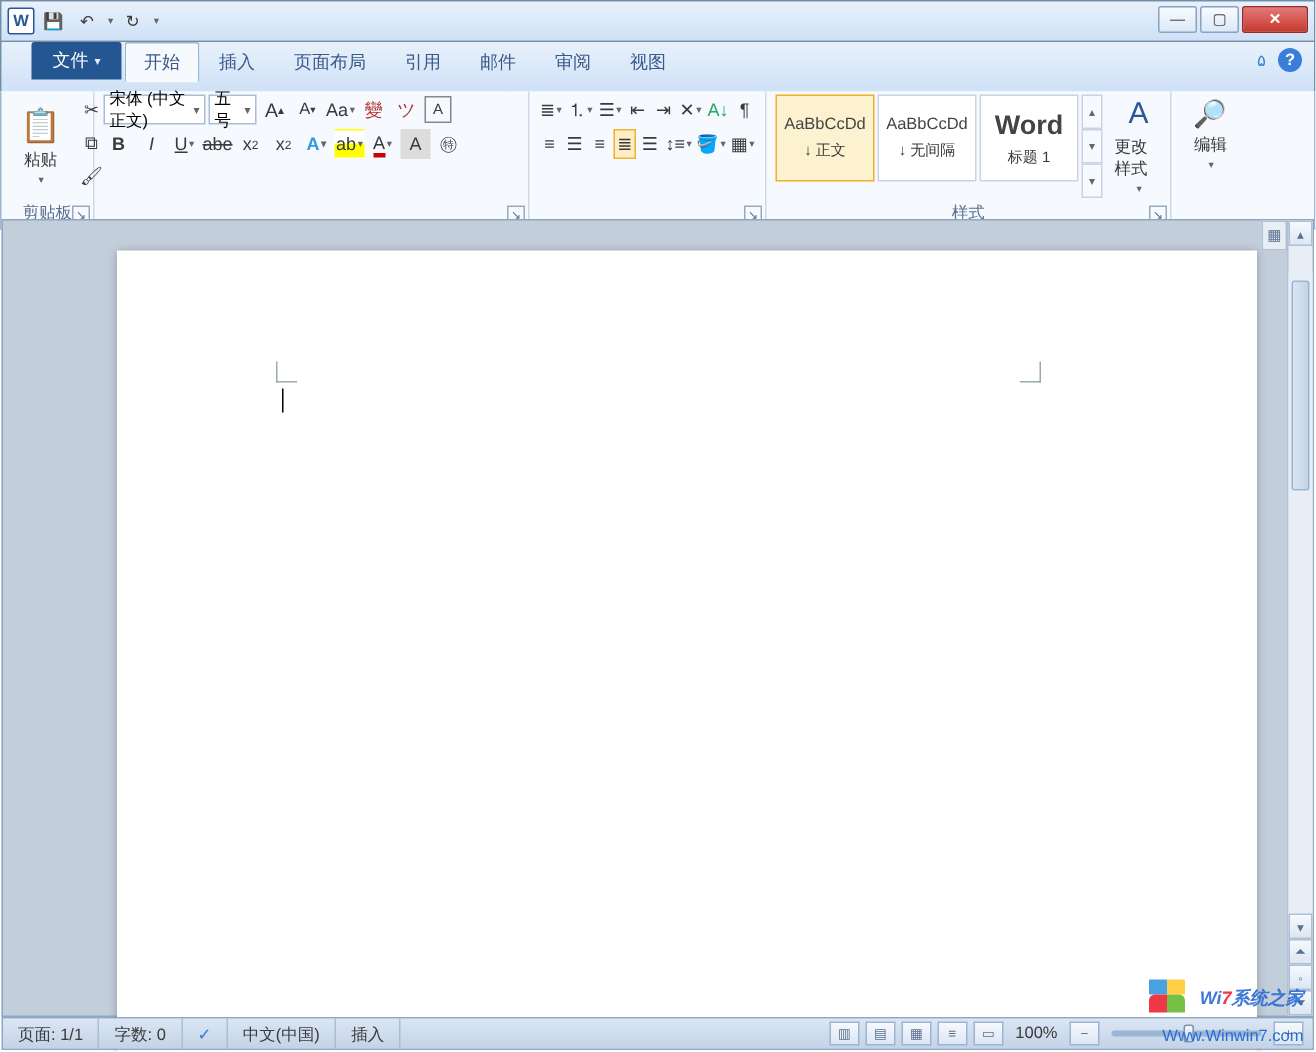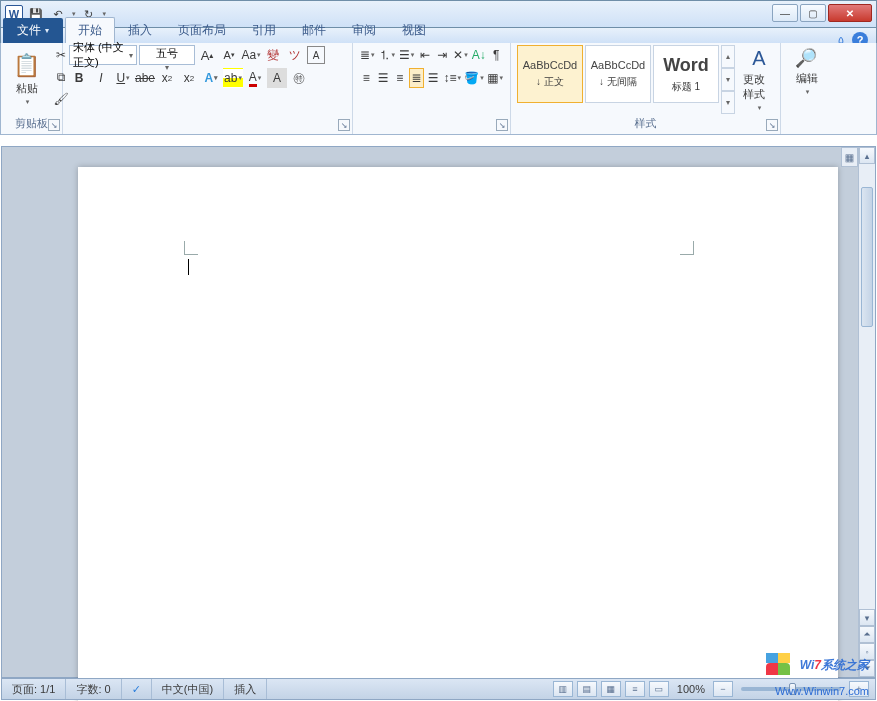--- a/index.html
+++ b/index.html
@@ -9,21 +9,21 @@
 .titlebar { height:28px; background:linear-gradient(#e8f1fb,#cfe1f7); border:1px solid #6f8ea8; display:flex; align-items:center; font-size:12px; color:#3a3a3a; position:relative; }
 .titlebar .qat { display:flex; align-items:center; gap:4px; padding-left:4px; }
 .qat-icon { width:18px; height:18px; display:flex; align-items:center; justify-content:center; font-size:11px; }
 .word-w { width:18px; height:18px; background:#fff; border:1px solid #2b5797; color:#2b5797; font-weight:bold; font-size:11px; display:flex; align-items:center; justify-content:center; border-radius:2px; }
 .titlebar-title { position:absolute; left:50%; transform:translateX(-50%); font-size:12px; color:#575757; }
 .win-controls { position:absolute; right:4px; top:3px; display:flex; gap:2px; }
 .win-btn { width:26px; height:18px; background:linear-gradient(#f7fbff,#dce9f7); border:1px solid #8aa4c0; border-radius:2px; display:flex; align-items:center; justify-content:center; font-size:10px; color:#444; }
 .win-close { background:linear-gradient(#e27a7a,#c83a2e); border:1px solid #a02820; color:#fff; font-weight:bold; width:44px; }
 
 
-.tabs-row { height:15px; background:linear-gradient(#e8f1fb,#cfe1f7); border-left:1px solid #6f8ea8; border-right:1px solid #6f8ea8; display:flex; align-items:flex-end; padding-left:0; position:relative; }
+.tabs-row { height:33px; background:linear-gradient(#e8f1fb,#cfe1f7); border-left:1px solid #6f8ea8; border-right:1px solid #6f8ea8; display:flex; align-items:flex-start; padding-left:18px; position:relative; }
 .file-tab { background:#245692; color:#fff; padding:4px 14px 4px 14px; font-size:12px; border-radius:2px 2px 0 0; margin-left:2px; margin-right:2px; display:flex; align-items:center; gap:4px; }
 .file-tab::after { content:"\25BE"; font-size:8px; color:#e0ecfa; }
 .tab { padding:4px 12px; font-size:12px; color:#3a5a8a; cursor:default; border:1px solid transparent; border-bottom:none; }
 .tab.active { background:#f6f9fd; border:1px solid #a0b6d0; border-bottom:1px solid #f6f9fd; border-radius:2px 2px 0 0; margin-bottom:-1px; }
 .tabs-right { position:absolute; right:8px; top:4px; display:flex; gap:8px; align-items:center; }
 .help-icon { width:16px; height:16px; background:#3a7edb; border-radius:50%; color:#fff; font-size:11px; font-weight:bold; display:flex; align-items:center; justify-content:center; }
 
 
 .ribbon { height:92px; background:#f6f9fd; border:1px solid #a0b6d0; border-top:none; display:flex; position:relative; }
 .ribbon-group { border-right:1px solid #cdd9e8; padding:2px 6px 0 6px; display:flex; flex-direction:column; justify-content:space-between; position:relative; }
@@ -143,21 +143,21 @@
     <div class="group-launcher">↘</div>
   </div>
 
   <div class="ribbon-group" style="width:290px;">
     <div class="font-rows">
       <div class="small-row">
         <div class="combo" style="width:68px;">
             <span>宋体 (中文正文)</span>
             <span class="dd">▾</span>
           </div>
-        <div class="combo" style="width:56px;flex-direction:column;">
+        <div class="combo" style="width:32px;">
             <span>五号</span>
             <span class="dd">▾</span>
           </div>
         <div class="small-btn" style="font-size:13px;">A<span style="font-size:8px;">▴</span></div>
         <div class="small-btn" style="font-size:11px;">A<span style="font-size:7px;">▾</span></div>
         <div class="small-btn">Aa<span class="dd-tiny">▾</span></div>
         <div class="small-btn" style="color:#b03030;">變</div>
         <div class="small-btn" style="color:#b03030;">ツ</div>
         <div class="small-btn" style="border:1px solid #888;width:18px;height:18px;font-size:10px;">A</div>
       </div>

